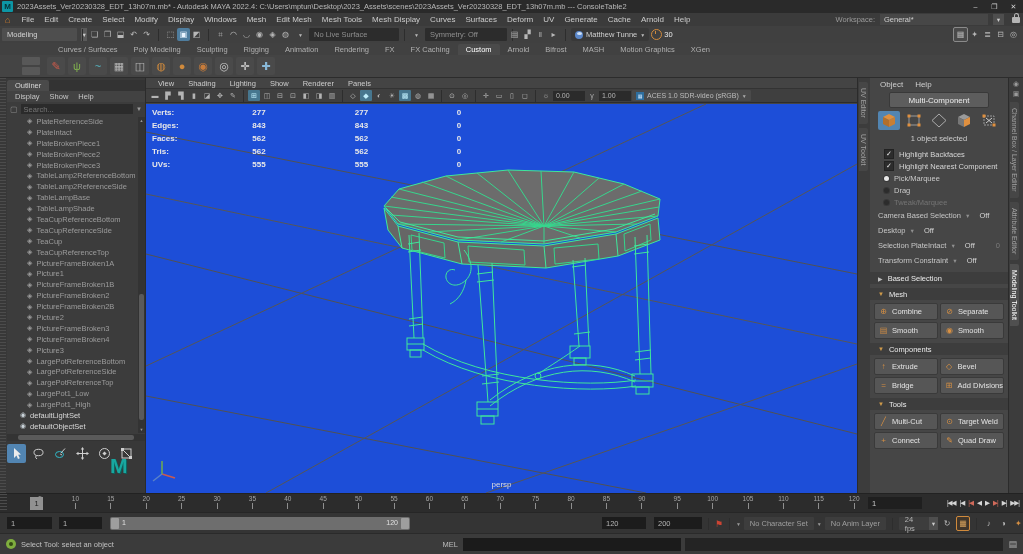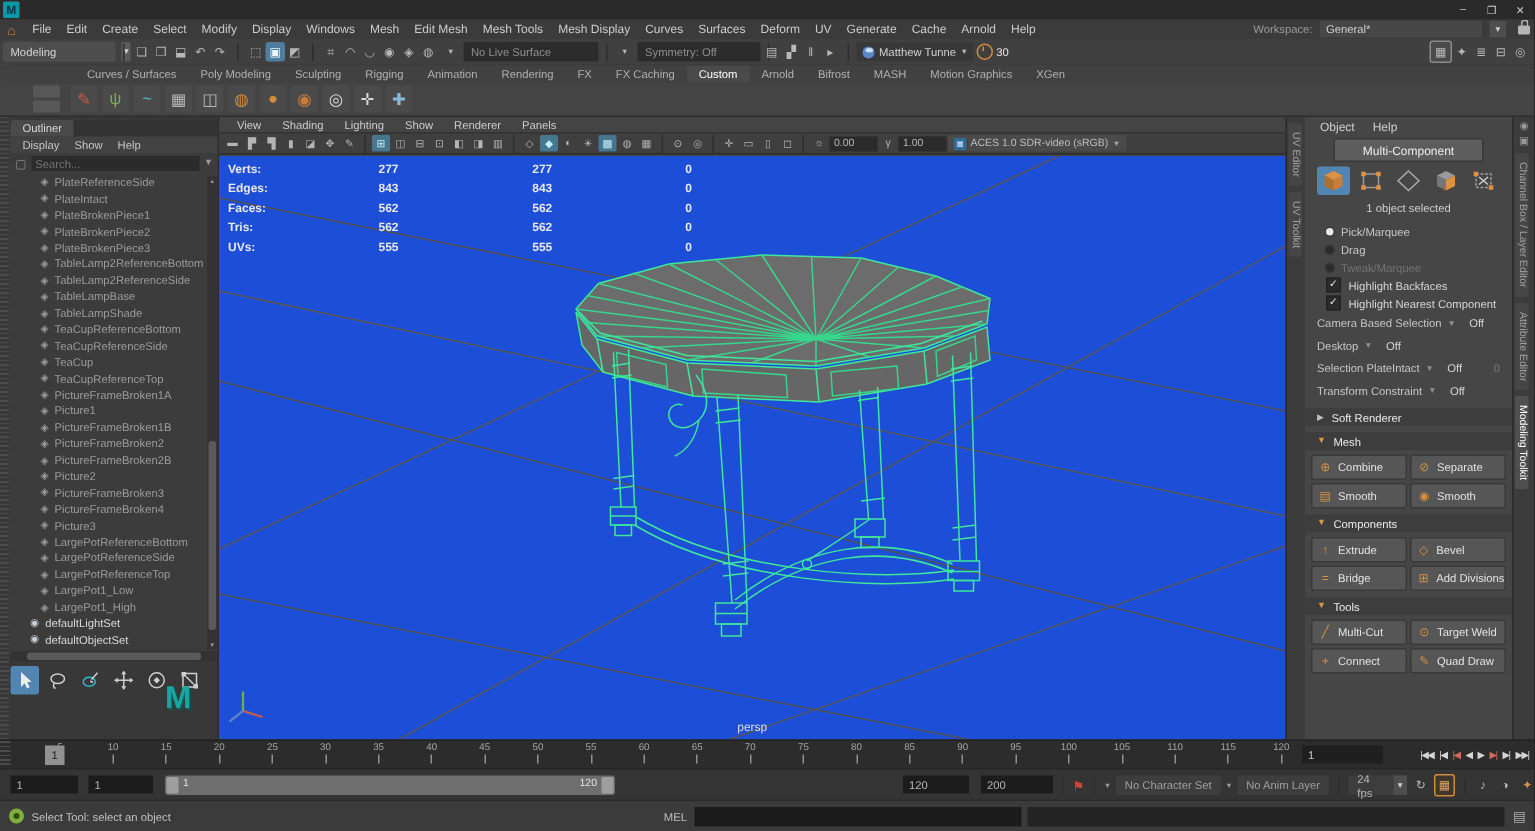--- a/index.html
+++ b/index.html
@@ -178,20 +178,21 @@
   #mel-output{width:310px;height:13px;background:#242424;border:none;color:#999;font-size:7.5px;padding:0 4px;margin-left:4px;font-family:inherit;}
   #script-editor-icon{width:14px;height:13px;margin:0 3px;display:flex;align-items:center;justify-content:center;color:#b0b0b0;font-size:9px;}
 </style>
 </head>
 <body>
 
 <div id="app">
 
   <div id="titlebar" class="abs">
     <span id="maya-badge">M</span>
+    <span id="title-text">2023Assets_Ver20230328_EDT_13h07m.mb* - Autodesk MAYA 2022.4: C:\Users\mptun\Desktop\2023_Assets\scenes\2023Assets_Ver20230328_EDT_13h07m.mb --- ConsoleTable2</span>
     <span id="wincontrols">
       <span class="winbtn">–</span>
       <span class="winbtn">❐</span>
       <span class="winbtn">✕</span>
     </span>
   </div>
 
   <div id="menubar" class="abs">
     <span id="home-icon">⌂</span>
     <span style="display:flex;align-items:center;">
@@ -695,41 +696,41 @@
           <svg width="16" height="15">
             <rect x="3" y="3" width="10" height="9" fill="none" stroke="#9a9a9a" stroke-dasharray="2,1"></rect>
             <path d="M5,5 L11,10 M11,5 L5,10" stroke="#cccccc"></path>
             <rect x="1.5" y="1.5" width="3" height="3" fill="#e0903f"></rect>
             <rect x="11.5" y="10.5" width="3" height="3" fill="#e0903f"></rect>
           </svg>
         </span>
       </div>
     <div id="tk-selstatus">1 object selected</div>
     <div>
+        <div class="checkrow">
+          <span class="cbox">✓</span>
+          <span>Highlight Backfaces</span>
+        </div>
+        <div class="checkrow">
+          <span class="cbox">✓</span>
+          <span>Highlight Nearest Component</span>
+        </div>
+      </div>
+    <div>
         <div class="radiorow sel">
           <span class="rdot"></span>
           <span>Pick/Marquee</span>
         </div>
         <div class="radiorow">
           <span class="rdot"></span>
           <span>Drag</span>
         </div>
         <div class="radiorow disabled">
           <span class="rdot"></span>
           <span>Tweak/Marquee</span>
-        </div>
-      </div>
-    <div>
-        <div class="checkrow">
-          <span class="cbox">✓</span>
-          <span>Highlight Backfaces</span>
-        </div>
-        <div class="checkrow">
-          <span class="cbox">✓</span>
-          <span>Highlight Nearest Component</span>
         </div>
       </div>
     <div>
         <div class="ddrow">
           <span>Camera Based Selection</span>
           <span class="car">▼</span>
           <span class="val">Off</span>
         </div>
         <div class="ddrow">
           <span>Desktop</span>
@@ -743,21 +744,21 @@
           <span class="extra">0</span>
         </div>
         <div class="ddrow">
           <span>Transform Constraint</span>
           <span class="car">▼</span>
           <span class="val">Off</span>
         </div>
       </div>
     <div class="tksec collapsed">
       <span class="tri">▶</span>
-      <span class="tkt">Soft Renderer</span>
+      <span class="tkt">Based Selection</span>
     </div>
     <div>
   <div class="tksec">
           <span class="tri">▼</span>
           <span class="tkt">Mesh</span>
         </div>
   <div class="tkgrid">
           <div class="tkbtn">
             <span class="bicon">⊕</span>
             <span>Combine</span>

